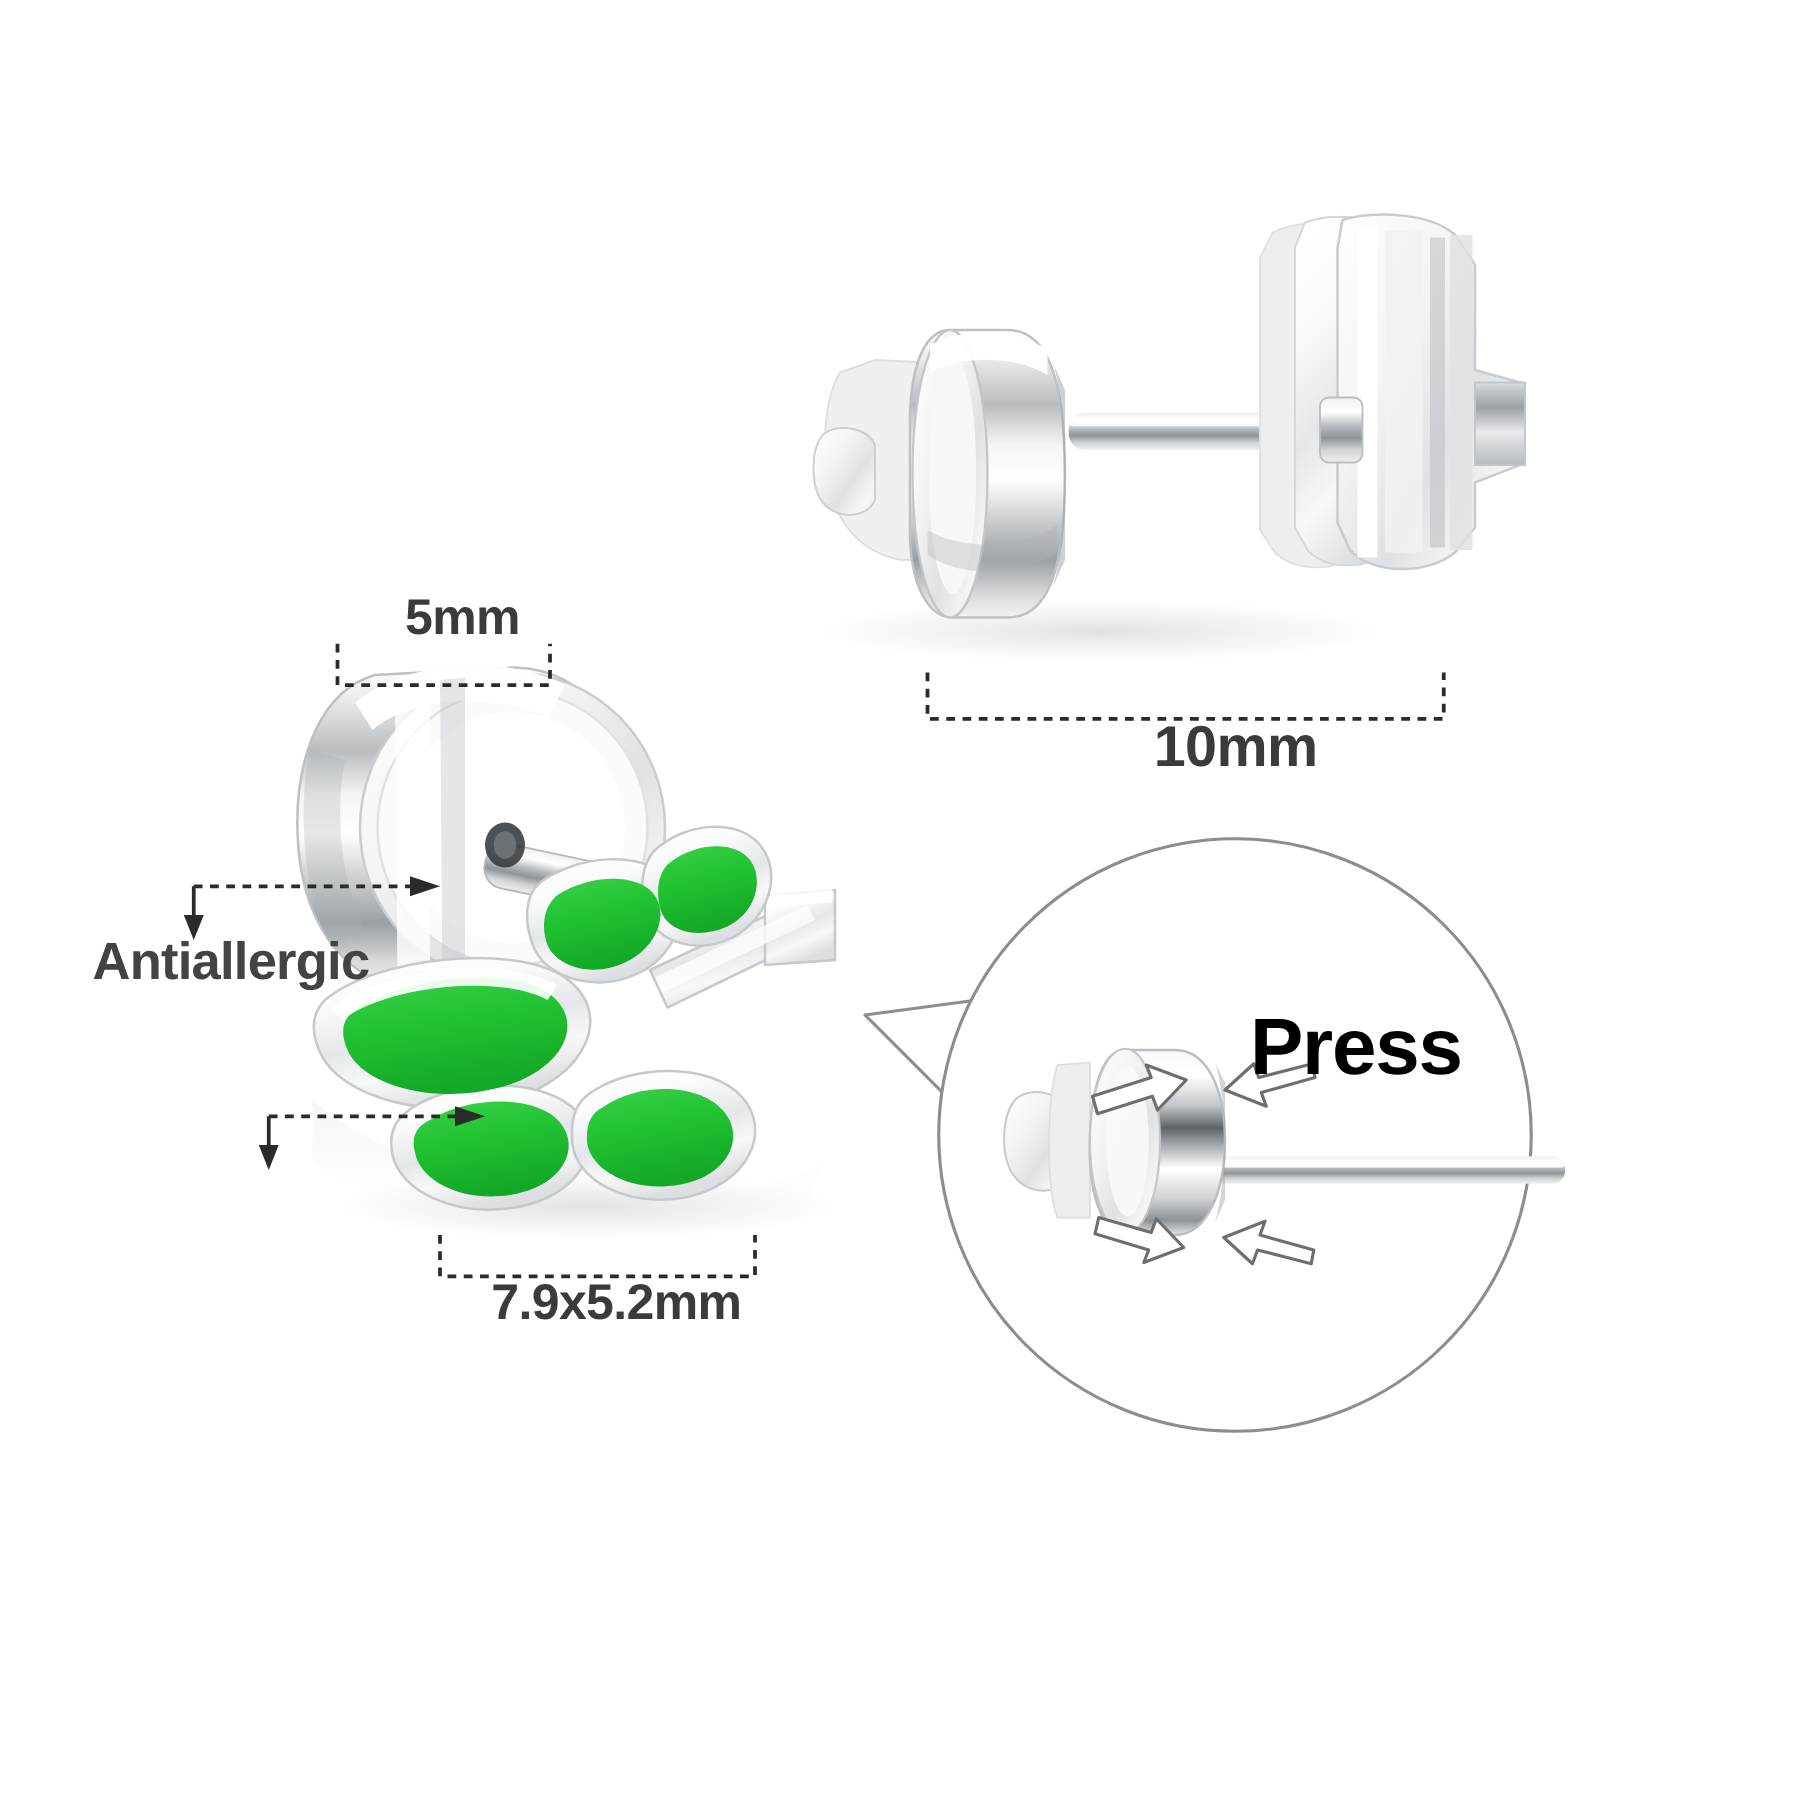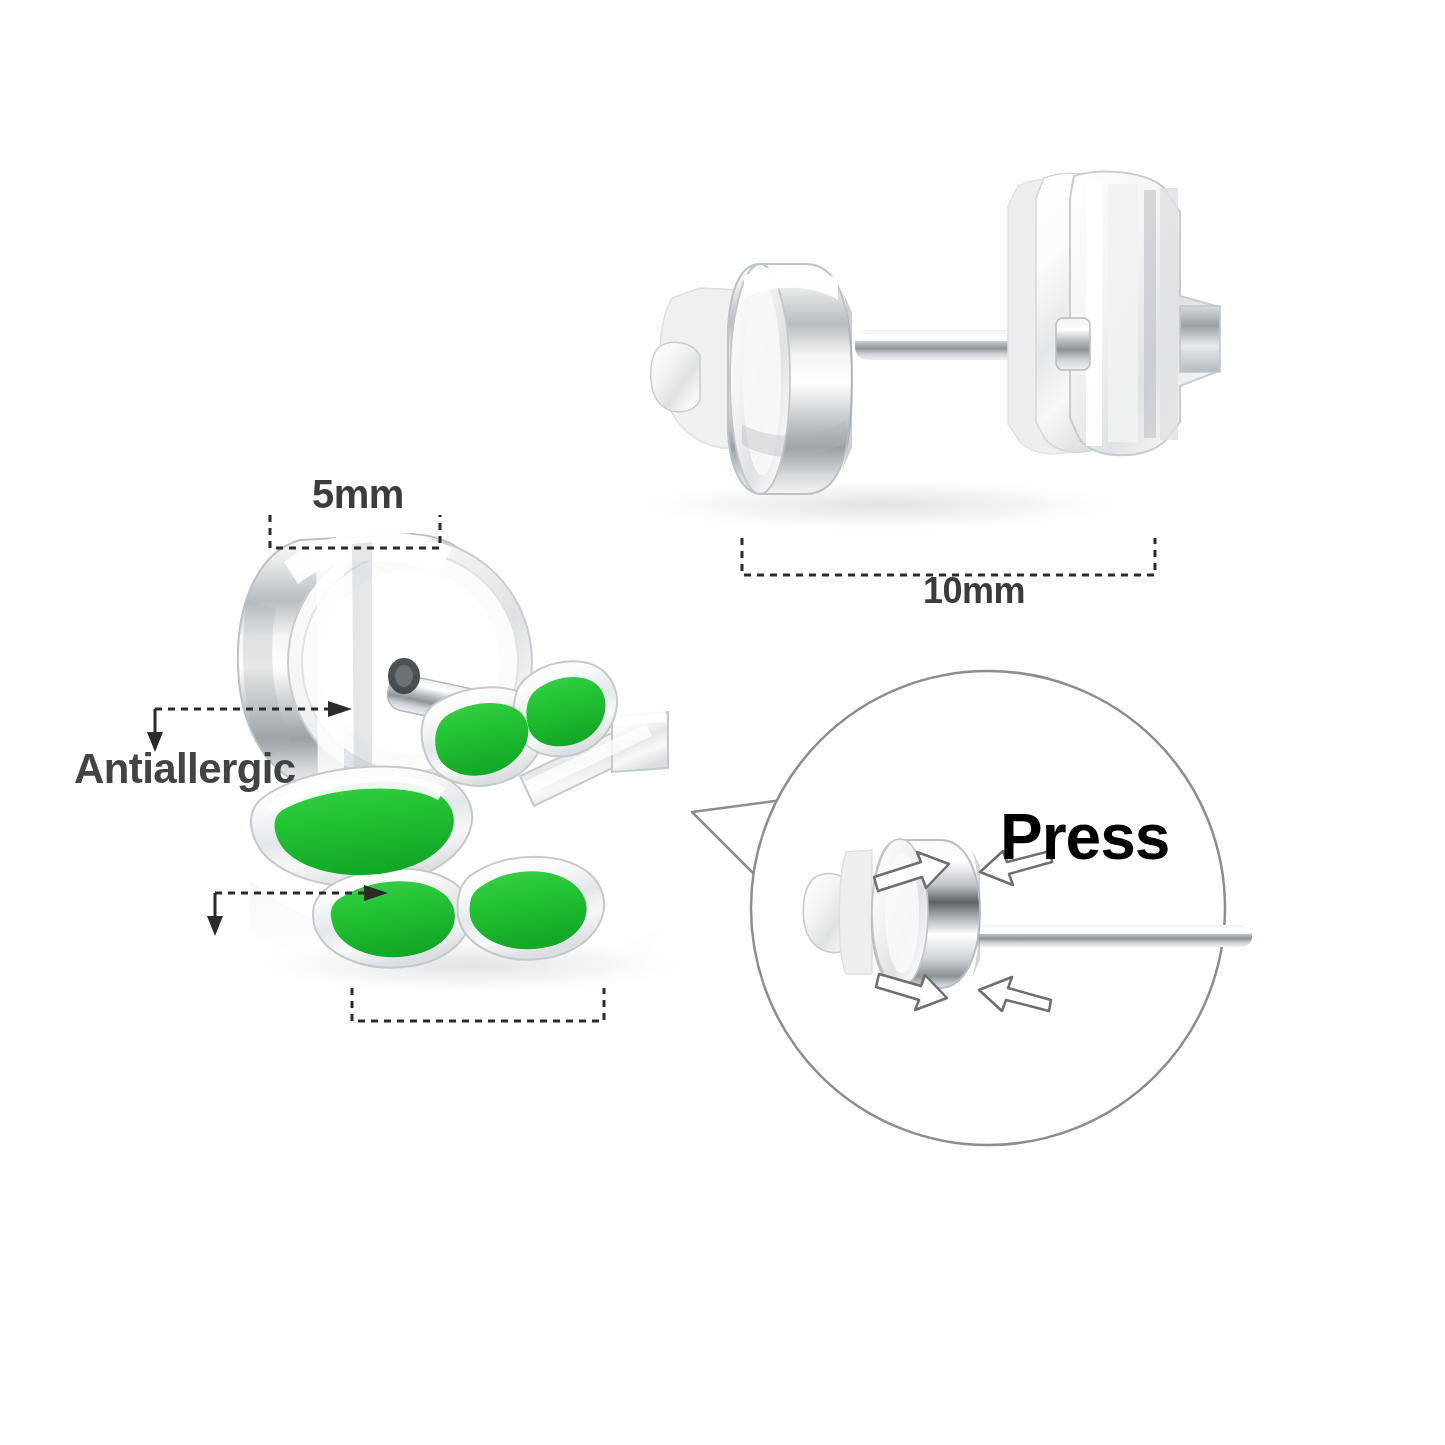--- a/index.html
+++ b/index.html
@@ -20,22 +20,22 @@
 
   
   .dim-label {
     position: absolute;
     color: #3b3b3b;
     font-weight: 700;
     letter-spacing: -0.5px;
     white-space: nowrap;
     font-family: "Liberation Sans", sans-serif;
   }
-  .dim-10mm { font-size: 36px; }
-  .dim-5mm  { font-size: 40px; }
+  .dim-10mm { font-size: 46px; }
+  .dim-5mm  { font-size: 40px; margin-left: 12px; }
   .dim-79   { font-size: 40px; }
 
   
   .feat-label {
     position: absolute;
     color: #434343;
     font-weight: 700;
     font-size: 42px;
     letter-spacing: -0.6px;
     white-space: nowrap;
@@ -385,19 +385,20 @@
 
         <polygon points="1051,1000 1008,988 1012,977 979,990 1002,1011 1006,1000 1049,1011"></polygon>
       </g>
     </g>
   </svg>
 
   <div class="dim-label dim-10mm" style="left:923px; top:570px;">10mm</div>
 
   <div class="dim-label dim-5mm" style="left:312px; top:472px;">5mm</div>
 
+  <div class="dim-label dim-79" style="left:393px; top:1020px;">7.9x5.2mm</div>
 
   <div class="feat-label" style="left:58px; top:745px;">Antiallergic</div>
 
 
   <div class="press-word" style="left:1000px; top:760px;margin-top:40px;">Press</div>
 
 </div>
 
 </body></html>

